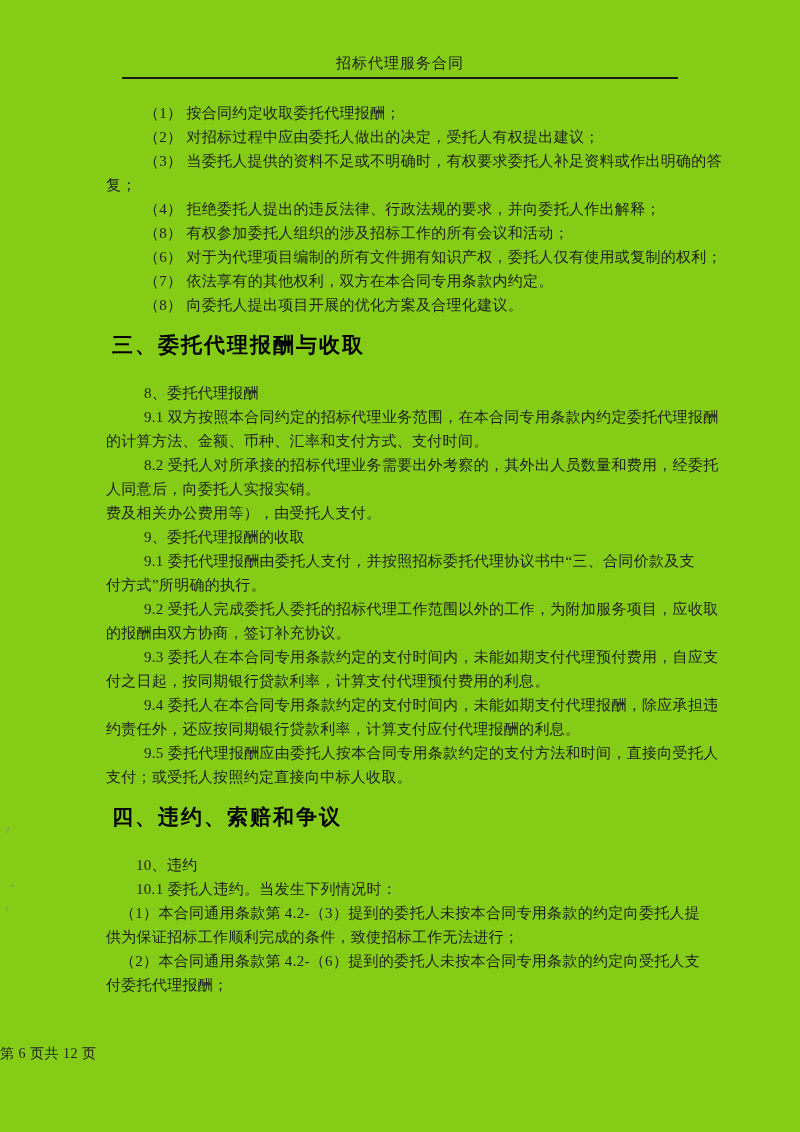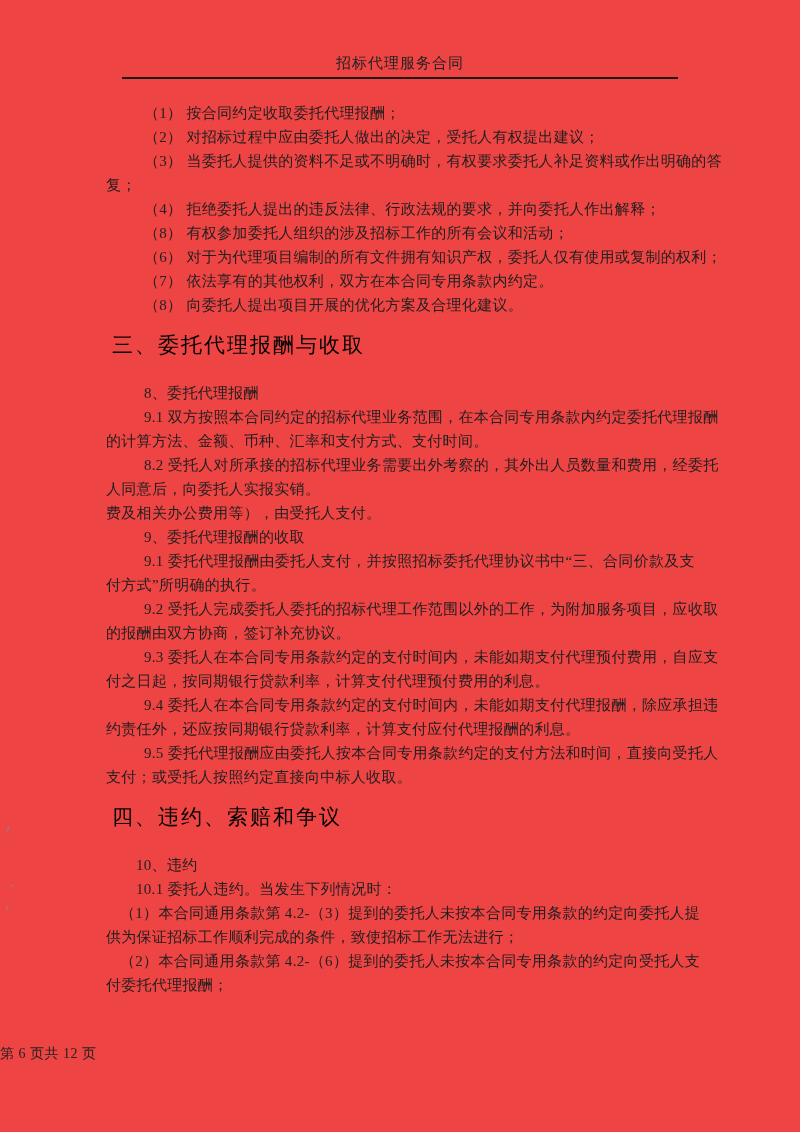--- a/index.html
+++ b/index.html
@@ -1,41 +1,41 @@
 <!DOCTYPE html>
 <html lang="zh"><head>
 <meta charset="utf-8">
 <style>
   html,body{margin:0;padding:0;}
   body{
     width:800px;height:1132px;background:#ffffff;overflow:hidden;
     font-family:"Liberation Serif","DejaVu Serif",serif;
   }
   .page{
-    position:relative;width:800px;height:1132px;background:#ef4444;
+    position:relative;width:800px;height:1132px;background:#84cc16;
     color:#1f1f1f;overflow:hidden;
   }
   .header-title{
     padding-top:54px;text-align:center;font-size:15px;line-height:18px;
     letter-spacing:1px;color:#222;
   }
   .header-rule{
     width:556px;height:2px;background:#1b1b1b;margin:5px auto 0 auto;
   }
   .doc-body{margin:22px 88px 0 106px;}
   .ln{
     font-size:15px;line-height:24px;letter-spacing:.3px;
     white-space:nowrap;color:#1f1f1f;
   }
   .ind-a{padding-left:38px;}   
   .ind-b{padding-left:30px;}   
   .ind-c{padding-left:14px;}   
   .sec{
     font-family:"Liberation Sans","DejaVu Sans",sans-serif;
-    font-weight:400;font-size:21px;line-height:28px;color:#000;
+    font-weight:700;font-size:21px;line-height:28px;color:#000;
     letter-spacing:2px;margin:14px 0 22px 0;padding-left:6px;
   }
   .sec.sec4{}
   .footer{
     position:absolute;left:0;right:0;top:1045px;text-align:left;
     font-size:14px;color:#222;letter-spacing:.5px;
   }
   .scan-mark{
     position:absolute;background:#8a8a8a;opacity:.45;border-radius:1px;
   }

